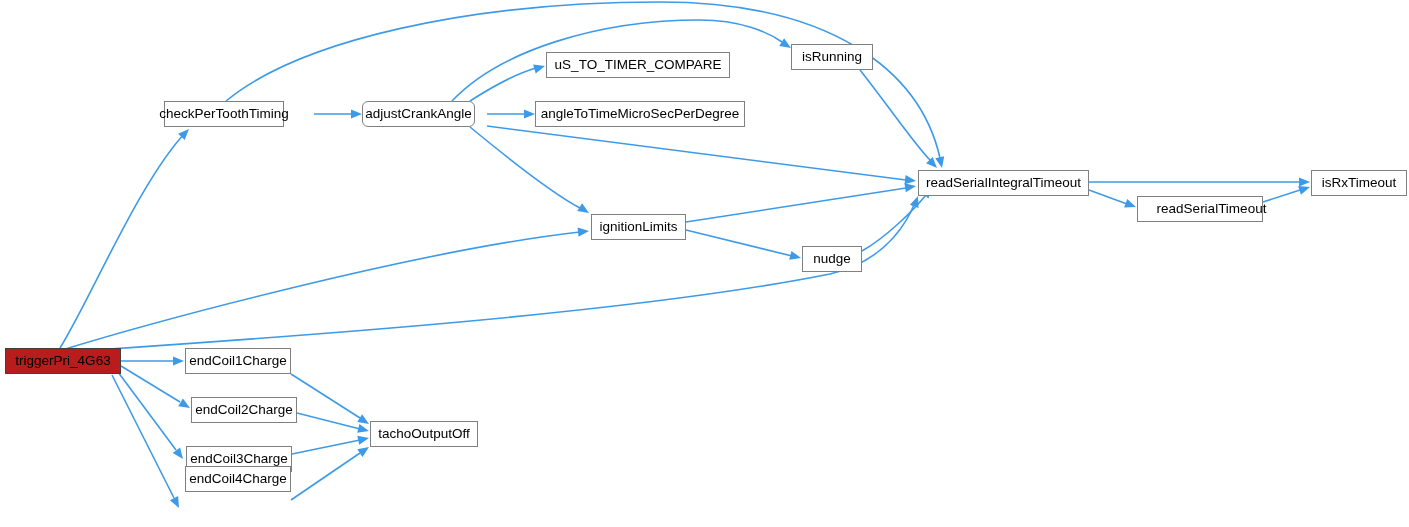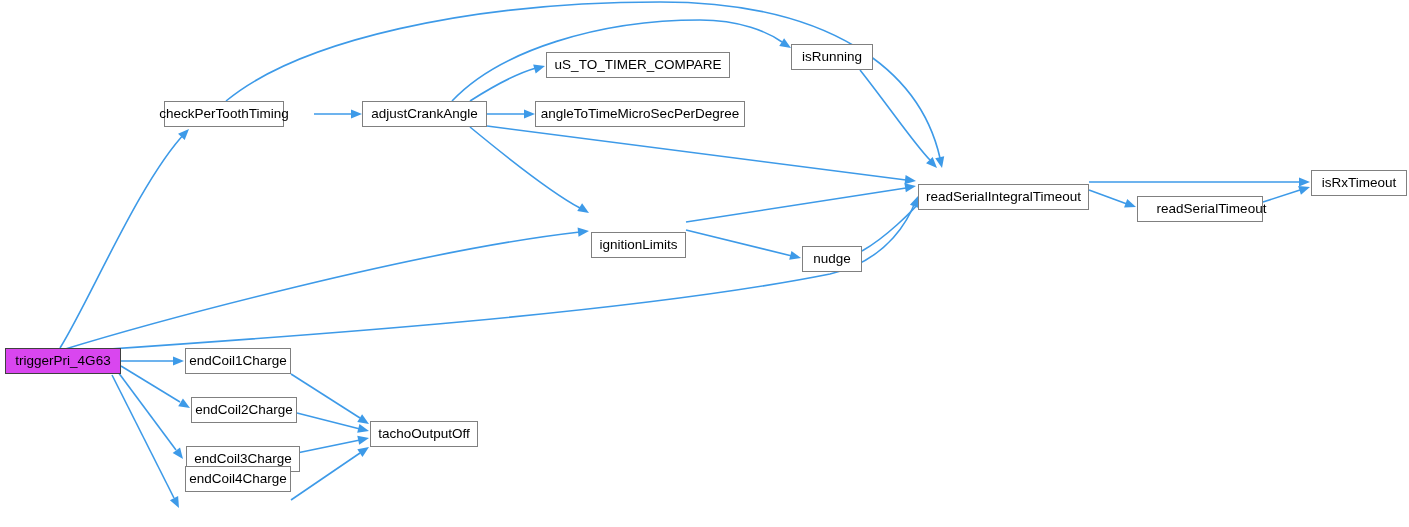--- a/index.html
+++ b/index.html
@@ -22,21 +22,21 @@
     font-size:13.5px;
     line-height:1;
     display:flex;
     align-items:center;
     justify-content:center;
     white-space:nowrap;
     height:26px;
     padding:0 8px;
   }
   .node.current{
-    background:#d946ef;
+    background:#b91c1c;
     border-color:#404040;
   }
   .node-label{pointer-events:none;}
 </style>
 </head>
 <body>
 
 <div id="canvas">
   <svg id="edges" viewBox="0 0 1409 527" xmlns="http://www.w3.org/2000/svg">
       <path class="edge" d="M 60,348 C 90,300 140,180 186,132" stroke="#3d9ae8"></path>
@@ -90,54 +90,54 @@
       <path class="edge" d="M 291,500 L 360,453" stroke="#3d9ae8"></path>
       <polygon class="arrowhead" fill="#3d9ae8" points="0,0 -11,-4.6 -11,4.6" transform="translate(369,447) rotate(-34)"></polygon>
     </svg>
   <div id="nodes">
       <div class="node current" style="left: 5px; top: 348px; width: 116px;">
         <span class="node-label">triggerPri_4G63</span>
       </div>
       <div class="node" style="left: 164px; top: 101px; width: 120px;">
         <span class="node-label">checkPerToothTiming</span>
       </div>
-      <div class="node" style="left: 362px; top: 101px; width: 125px;">
+      <div class="node" style="left: 362px; top: 101px; width: 113px; border-radius: 6px;">
         <span class="node-label">adjustCrankAngle</span>
       </div>
       <div class="node" style="left: 546px; top: 52px; width: 184px;">
         <span class="node-label">uS_TO_TIMER_COMPARE</span>
       </div>
       <div class="node" style="left: 535px; top: 101px; width: 210px;">
         <span class="node-label">angleToTimeMicroSecPerDegree</span>
       </div>
       <div class="node" style="left: 791px; top: 44px; width: 82px;">
         <span class="node-label">isRunning</span>
       </div>
-      <div class="node" style="left: 591px; top: 214px; width: 95px; margin-top: 18px;">
+      <div class="node" style="left: 591px; top: 214px; width: 95px;">
         <span class="node-label">ignitionLimits</span>
       </div>
       <div class="node" style="left: 802px; top: 246px; width: 60px;">
         <span class="node-label">nudge</span>
       </div>
-      <div class="node" style="left: 918px; top: 184px; width: 171px;">
+      <div class="node" style="left: 918px; top: 170px; width: 171px;">
         <span class="node-label">readSerialIntegralTimeout</span>
       </div>
       <div class="node" style="left: 1137px; top: 196px; width: 126px; padding-left: 31px;">
         <span class="node-label">readSerialTimeout</span>
       </div>
       <div class="node" style="left: 1311px; top: 170px; width: 96px;">
         <span class="node-label">isRxTimeout</span>
       </div>
       <div class="node" style="left: 185px; top: 348px; width: 106px; justify-content: center;">
         <span class="node-label">endCoil1Charge</span>
       </div>
       <div class="node" style="left: 191px; top: 397px; width: 106px;">
         <span class="node-label">endCoil2Charge</span>
       </div>
-      <div class="node" style="left: 186px; top: 446px; width: 114px;">
+      <div class="node" style="left: 186px; top: 446px; width: 106px;">
         <span class="node-label">endCoil3Charge</span>
       </div>
       <div class="node" style="left: 185px; top: 466px; width: 106px;">
         <span class="node-label">endCoil4Charge</span>
       </div>
       <div class="node" style="left: 370px; top: 421px; width: 108px; justify-content: center;">
         <span class="node-label">tachoOutputOff</span>
       </div>
     </div>
 </div>

